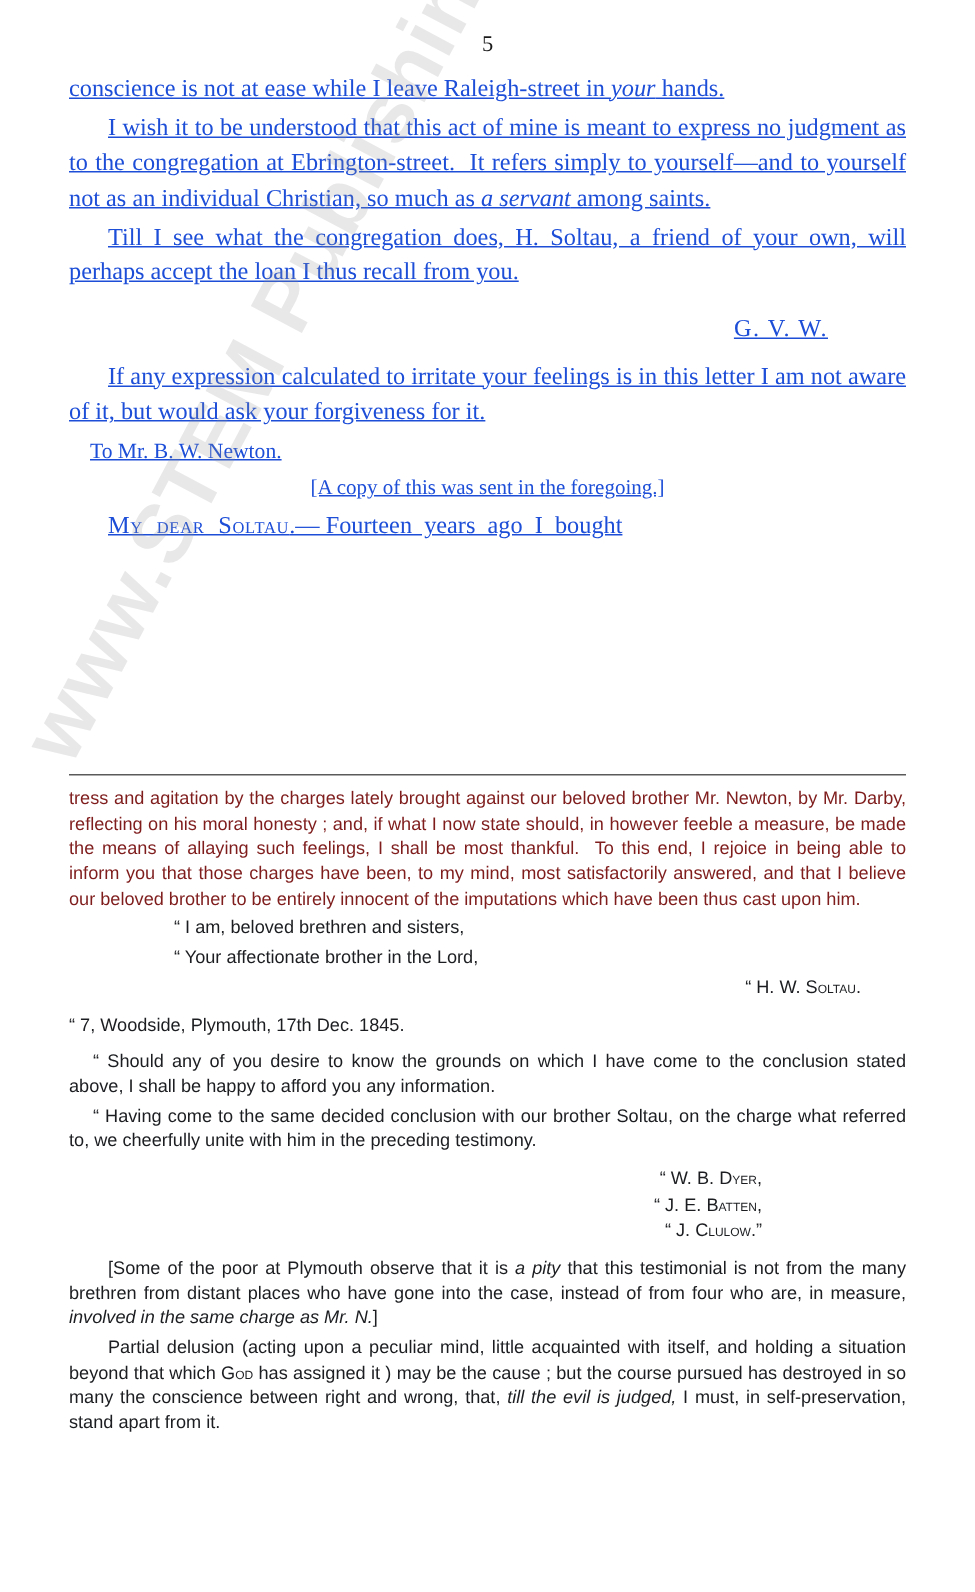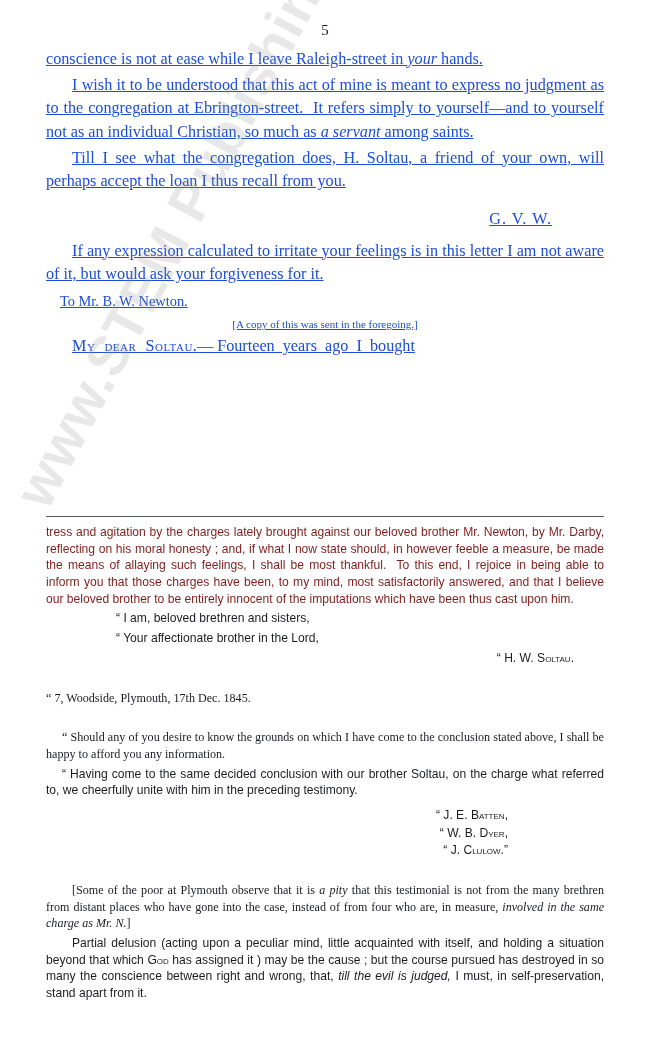--- a/index.html
+++ b/index.html
@@ -87,21 +87,21 @@
   .upper .addressee {
     text-indent: 0;
     font-size: 14.4px;
     margin-top: 4px;
     padding-left: 14px;
   }
   .upper .bracket-note {
     text-indent: 0;
     text-align: center;
     margin-top: 4px;
-    font-size: 11px;
+    font-size: 14px;
   }
   .upper .salutation {
     text-indent: 26px;
     margin-top: 3px;
     text-align: justify;
   }
   .smallcaps {
     font-variant: small-caps;
     letter-spacing: 0.5px;
   }
@@ -141,21 +141,21 @@
     text-indent: 70px;
   }
   .lower .right {
     text-align: right;
     padding-right: 30px;
     text-indent: 0;
   }
   .lower .sc {
     font-variant: small-caps;
   }
-  .lower .blockgap { margin-top: 23px; font-family: Liberation Serif, serif; }
+  .lower .blockgap { margin-top: 8px; }
 
   .sig-names {
     margin-top: 8px;
   }
   .sig-names p {
     text-align: right;
     padding-right: 96px;
     margin: 0 0 1px 0;
   }
   .lower .dim {
@@ -189,22 +189,22 @@
   <div class="lower">
     <p class="dim">tress and agitation by  the  charges  lately  brought against our beloved brother Mr. Newton, by Mr. Darby, reflecting on his moral honesty ; and, if what I now state should, in however feeble a measure, be made the means of allaying such feelings, I shall be most thankful.&nbsp; To this end, I rejoice in being able to inform you that those charges have been, to  my  mind,  most  satisfactorily  answered,  and  that I  believe  our beloved brother to be entirely innocent  of  the  imputations which have been thus cast upon him.</p>
     <p class="center-ind">“ I am, beloved brethren and sisters,</p>
     <p class="center-ind">“ Your affectionate brother in the Lord,</p>
     <p class="right">“ H. W. <span class="sc">Soltau</span>.</p>
     <p class="blockgap">“ 7,  Woodside, Plymouth, 17th Dec. 1845.</p>
     <p class="ind blockgap">“ Should  any  of  you  desire  to  know  the  grounds  on which I have come  to  the  conclusion  stated  above,  I  shall  be  happy  to afford you any information.</p>
     <p class="ind">“ Having  come  to  the  same  decided  conclusion  with  our  brother Soltau, on the charge what referred to, we cheerfully unite with him in the preceding  testimony.</p>
 
     <div class="sig-names">
+      <p>“ W. B. <span class="sc">Dyer</span>,</p>
       <p>“ J. E. <span class="sc">Batten</span>,</p>
-      <p>“ W. B. <span class="sc">Dyer</span>,</p>
       <p>“ J.  <span class="sc">Clulow</span>.”</p>
     </div>
 
     <p class="ind-big blockgap">[Some  of  the  poor at  Plymouth  observe that it is <em>a pity</em> that this testimonial  is  not  from  the  many brethren from distant places who have gone into the case, instead of  from four who are, in measure, <em>involved in the same charge as Mr. N.</em>]</p>
     <p class="ind-big">Partial delusion (acting upon a peculiar mind, little acquainted with itself, and holding a situation beyond that which <span class="sc">God</span> has assigned it ) may be the cause ;  but the course pursued has destroyed in so many the conscience between right and wrong, that, <em>till the evil is judged,</em> I must, in self-preservation, stand apart from it.</p>
   </div>
 
 </div>
 
 </body></html>

